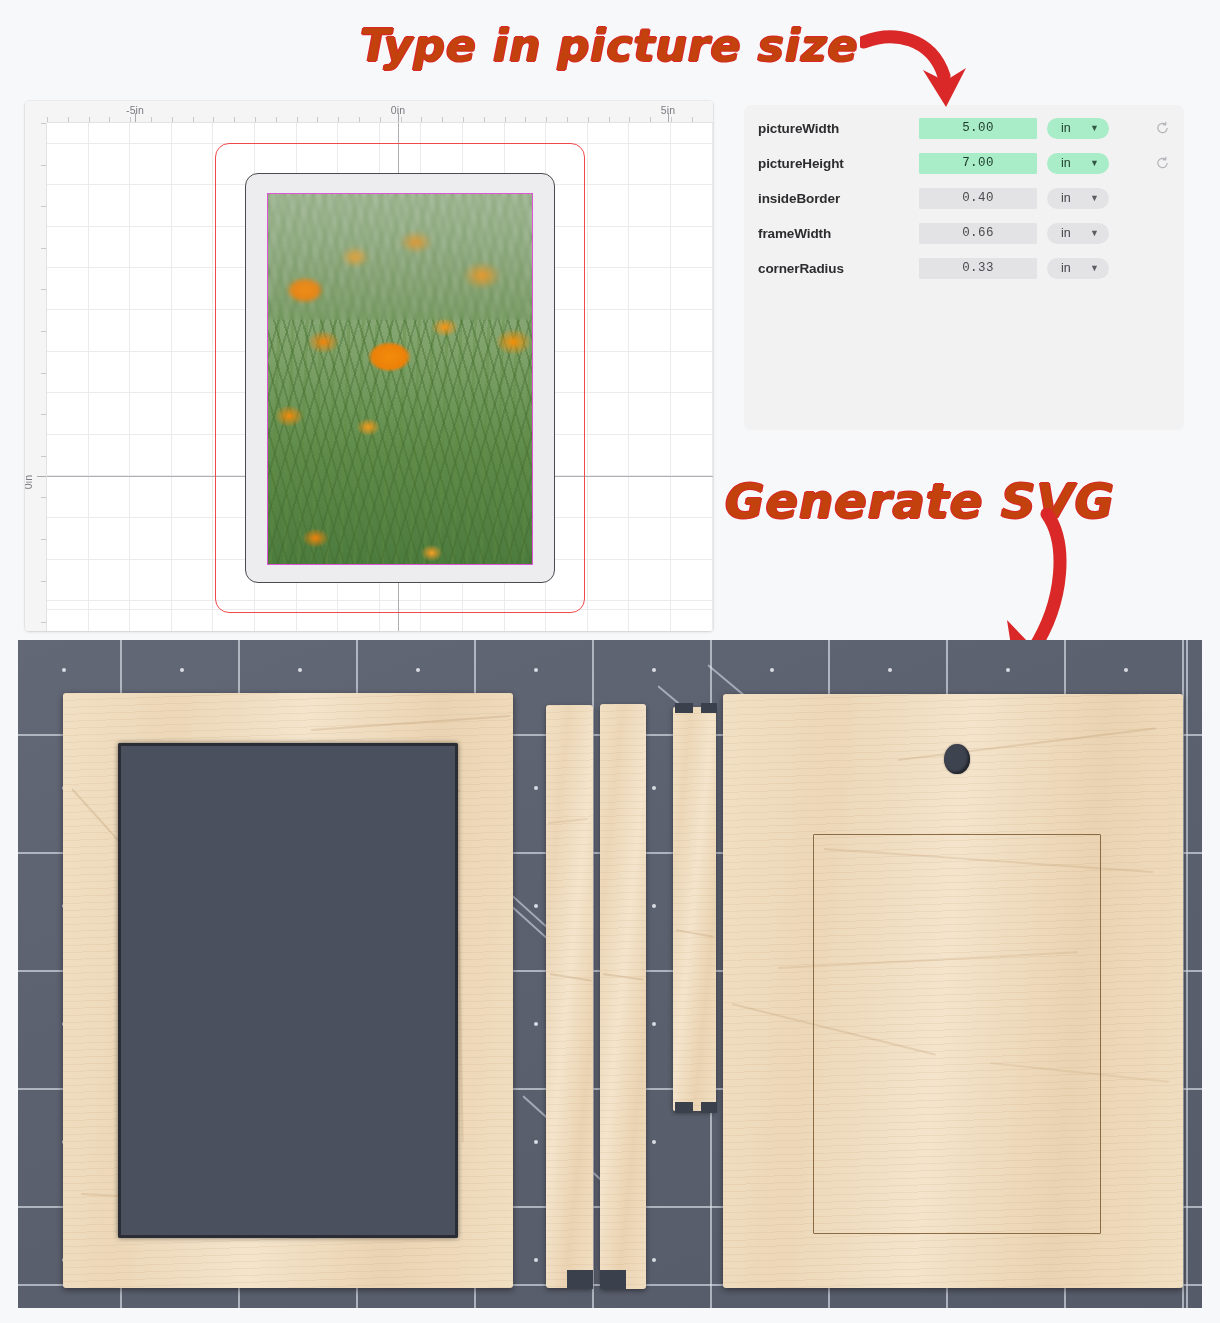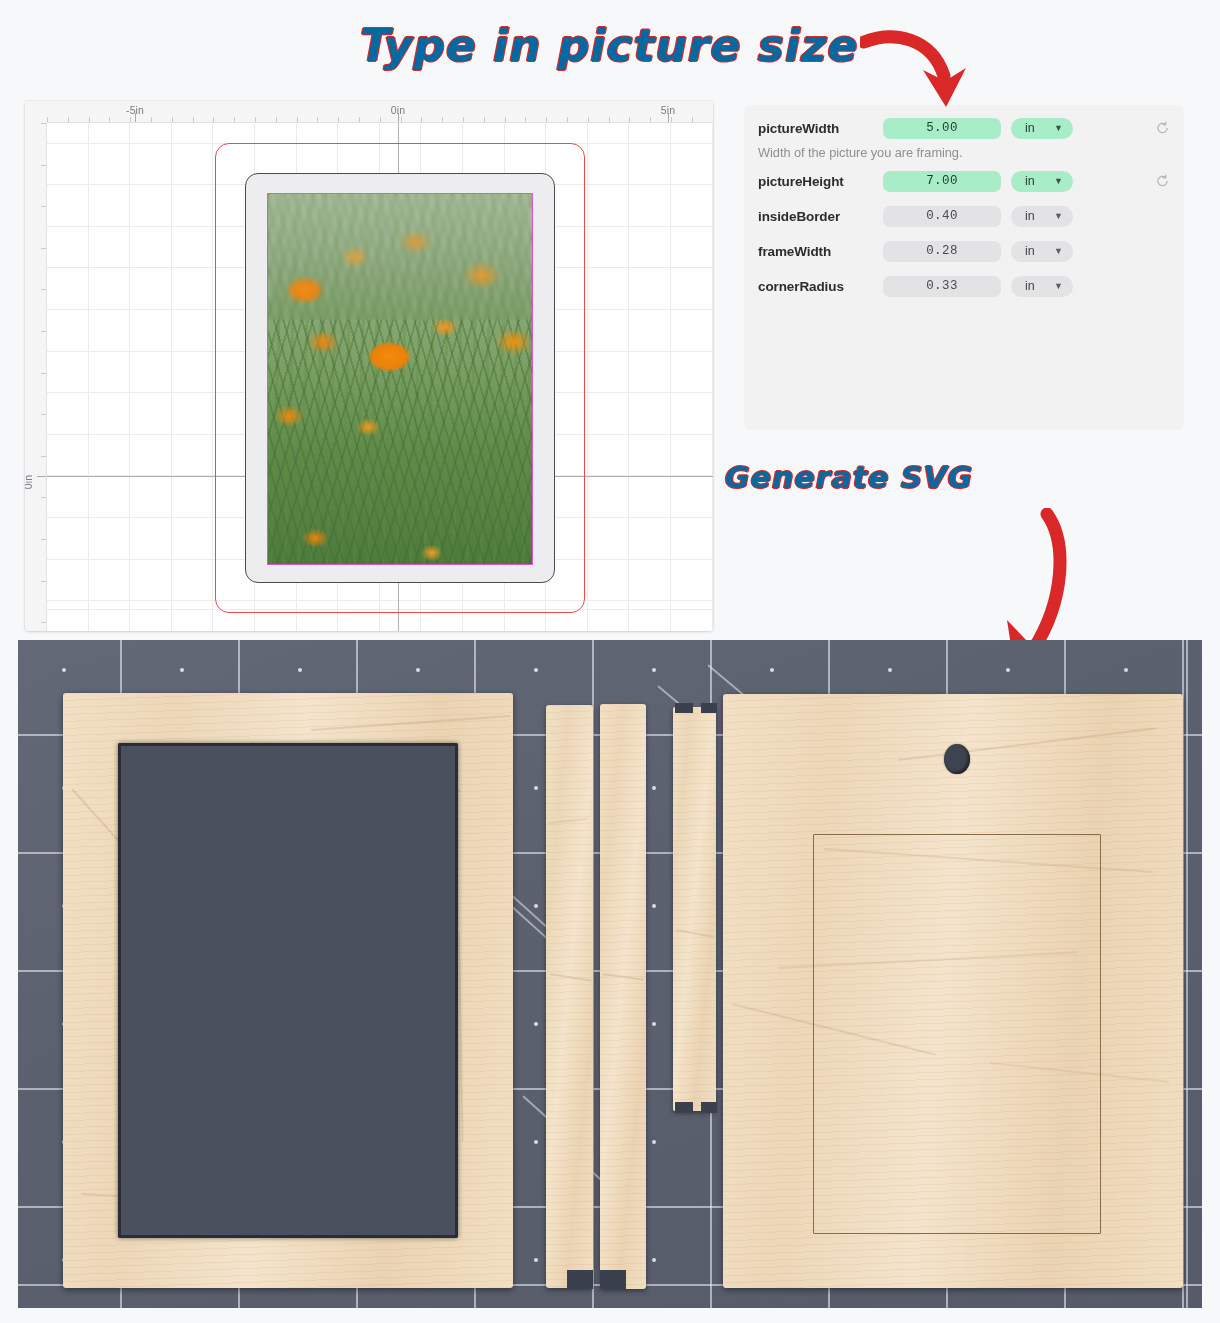--- a/index.html
+++ b/index.html
@@ -128,27 +128,28 @@
     display:flex; align-items:center;
     height:28px;
     padding: 0 12px 0 14px;
   }
   .param-label {
     font-size:13.5px; color:#2d2d30; font-weight:600;
     width:125px; flex:none; letter-spacing:-.1px;
   }
   .param-value {
     width:118px; height:21px; flex:none;
-    border-radius:7px;
+    border-radius:1px;
     background:#e3e3e5;
     color:#4b4b4f;
     font-family:"Liberation Mono","DejaVu Sans Mono",monospace;
     font-size:12.5px;
     display:flex; align-items:center; justify-content:center;
     letter-spacing:.4px;
+    margin-left:36px;
   }
   .param-value.hl { background:#a9ecc8; color:#1f3d2c; }
   .param-unit {
     margin-left:10px;
     width:62px; height:21px; flex:none;
     border-radius:11px;
     background:#e3e3e5;
     display:flex; align-items:center; justify-content:space-between;
     padding:0 10px 0 14px;
     font-size:12.5px; color:#45454a;
@@ -175,30 +176,30 @@
     width:0;height:0;
     border-left:7px solid #b6b6bb;
     border-top:5px solid transparent;
     border-bottom:5px solid transparent;
   }
   .advanced-label { font-size:13px; color:#3c3c40; font-weight:600; }
 
   
   .annot {
     position:absolute;
-    color:#0369a1;
+    color:#c2410c;
     font-family:"DejaVu Sans", sans-serif;
     font-weight:700;
     font-style:italic;
     letter-spacing:1px;
     white-space:nowrap;
     text-shadow: 1.2px 0 0 #da2828, -1.2px 0 0 #da2828, 0 1.1px 0 #da2828, 0 -1.1px 0 #da2828;
   }
   #annot-1 { left:360px; top:20px; font-size:44px; }
-  #annot-2 { left:725px; top:460px; font-size:30px; }
+  #annot-2 { left:725px; top:473px; font-size:48px; }
   .arrow-svg { position:absolute; pointer-events:none; }
 
   
   #photo-panel {
     position:absolute;
     left:18px; top:640px;
     width:1184px; height:668px;
     overflow:hidden;
     background:#5d6270;
   }
@@ -353,21 +354,20 @@
         <span>in</span>
         <span class="chev">▼</span>
       </div>
       <span class="param-reset">
         <svg viewBox="0 0 16 16" width="15" height="15">
           <path d="M13 8a5 5 0 1 1-1.6-3.7" fill="none" stroke="#6b6b72" stroke-width="1.3"></path>
           <path d="M11.6 1.3 L11.4 4.6 L8.2 4.3" fill="none" stroke="#6b6b72" stroke-width="1.3"></path>
         </svg>
       </span>
     </div>
-    <div class="param-desc">Width of the picture you are framing.</div>
 
     <div class="param-row" style="margin-top:7px;">
       <span class="param-label">pictureHeight</span>
       <div class="param-value hl">7.00</div>
       <div class="param-unit hl">
         <span>in</span>
         <span class="chev">▼</span>
       </div>
       <span class="param-reset">
         <svg viewBox="0 0 16 16" width="15" height="15">
@@ -381,21 +381,21 @@
       <span class="param-label">insideBorder</span>
       <div class="param-value">0.40</div>
       <div class="param-unit">
         <span>in</span>
         <span class="chev">▼</span>
       </div>
     </div>
 
     <div class="param-row" style="margin-top:7px;">
       <span class="param-label">frameWidth</span>
-      <div class="param-value">0.28</div>
+      <div class="param-value">0.66</div>
       <div class="param-unit">
         <span>in</span>
         <span class="chev">▼</span>
       </div>
     </div>
 
     <div class="param-row" style="margin-top:7px;">
       <span class="param-label">cornerRadius</span>
       <div class="param-value">0.33</div>
       <div class="param-unit">

